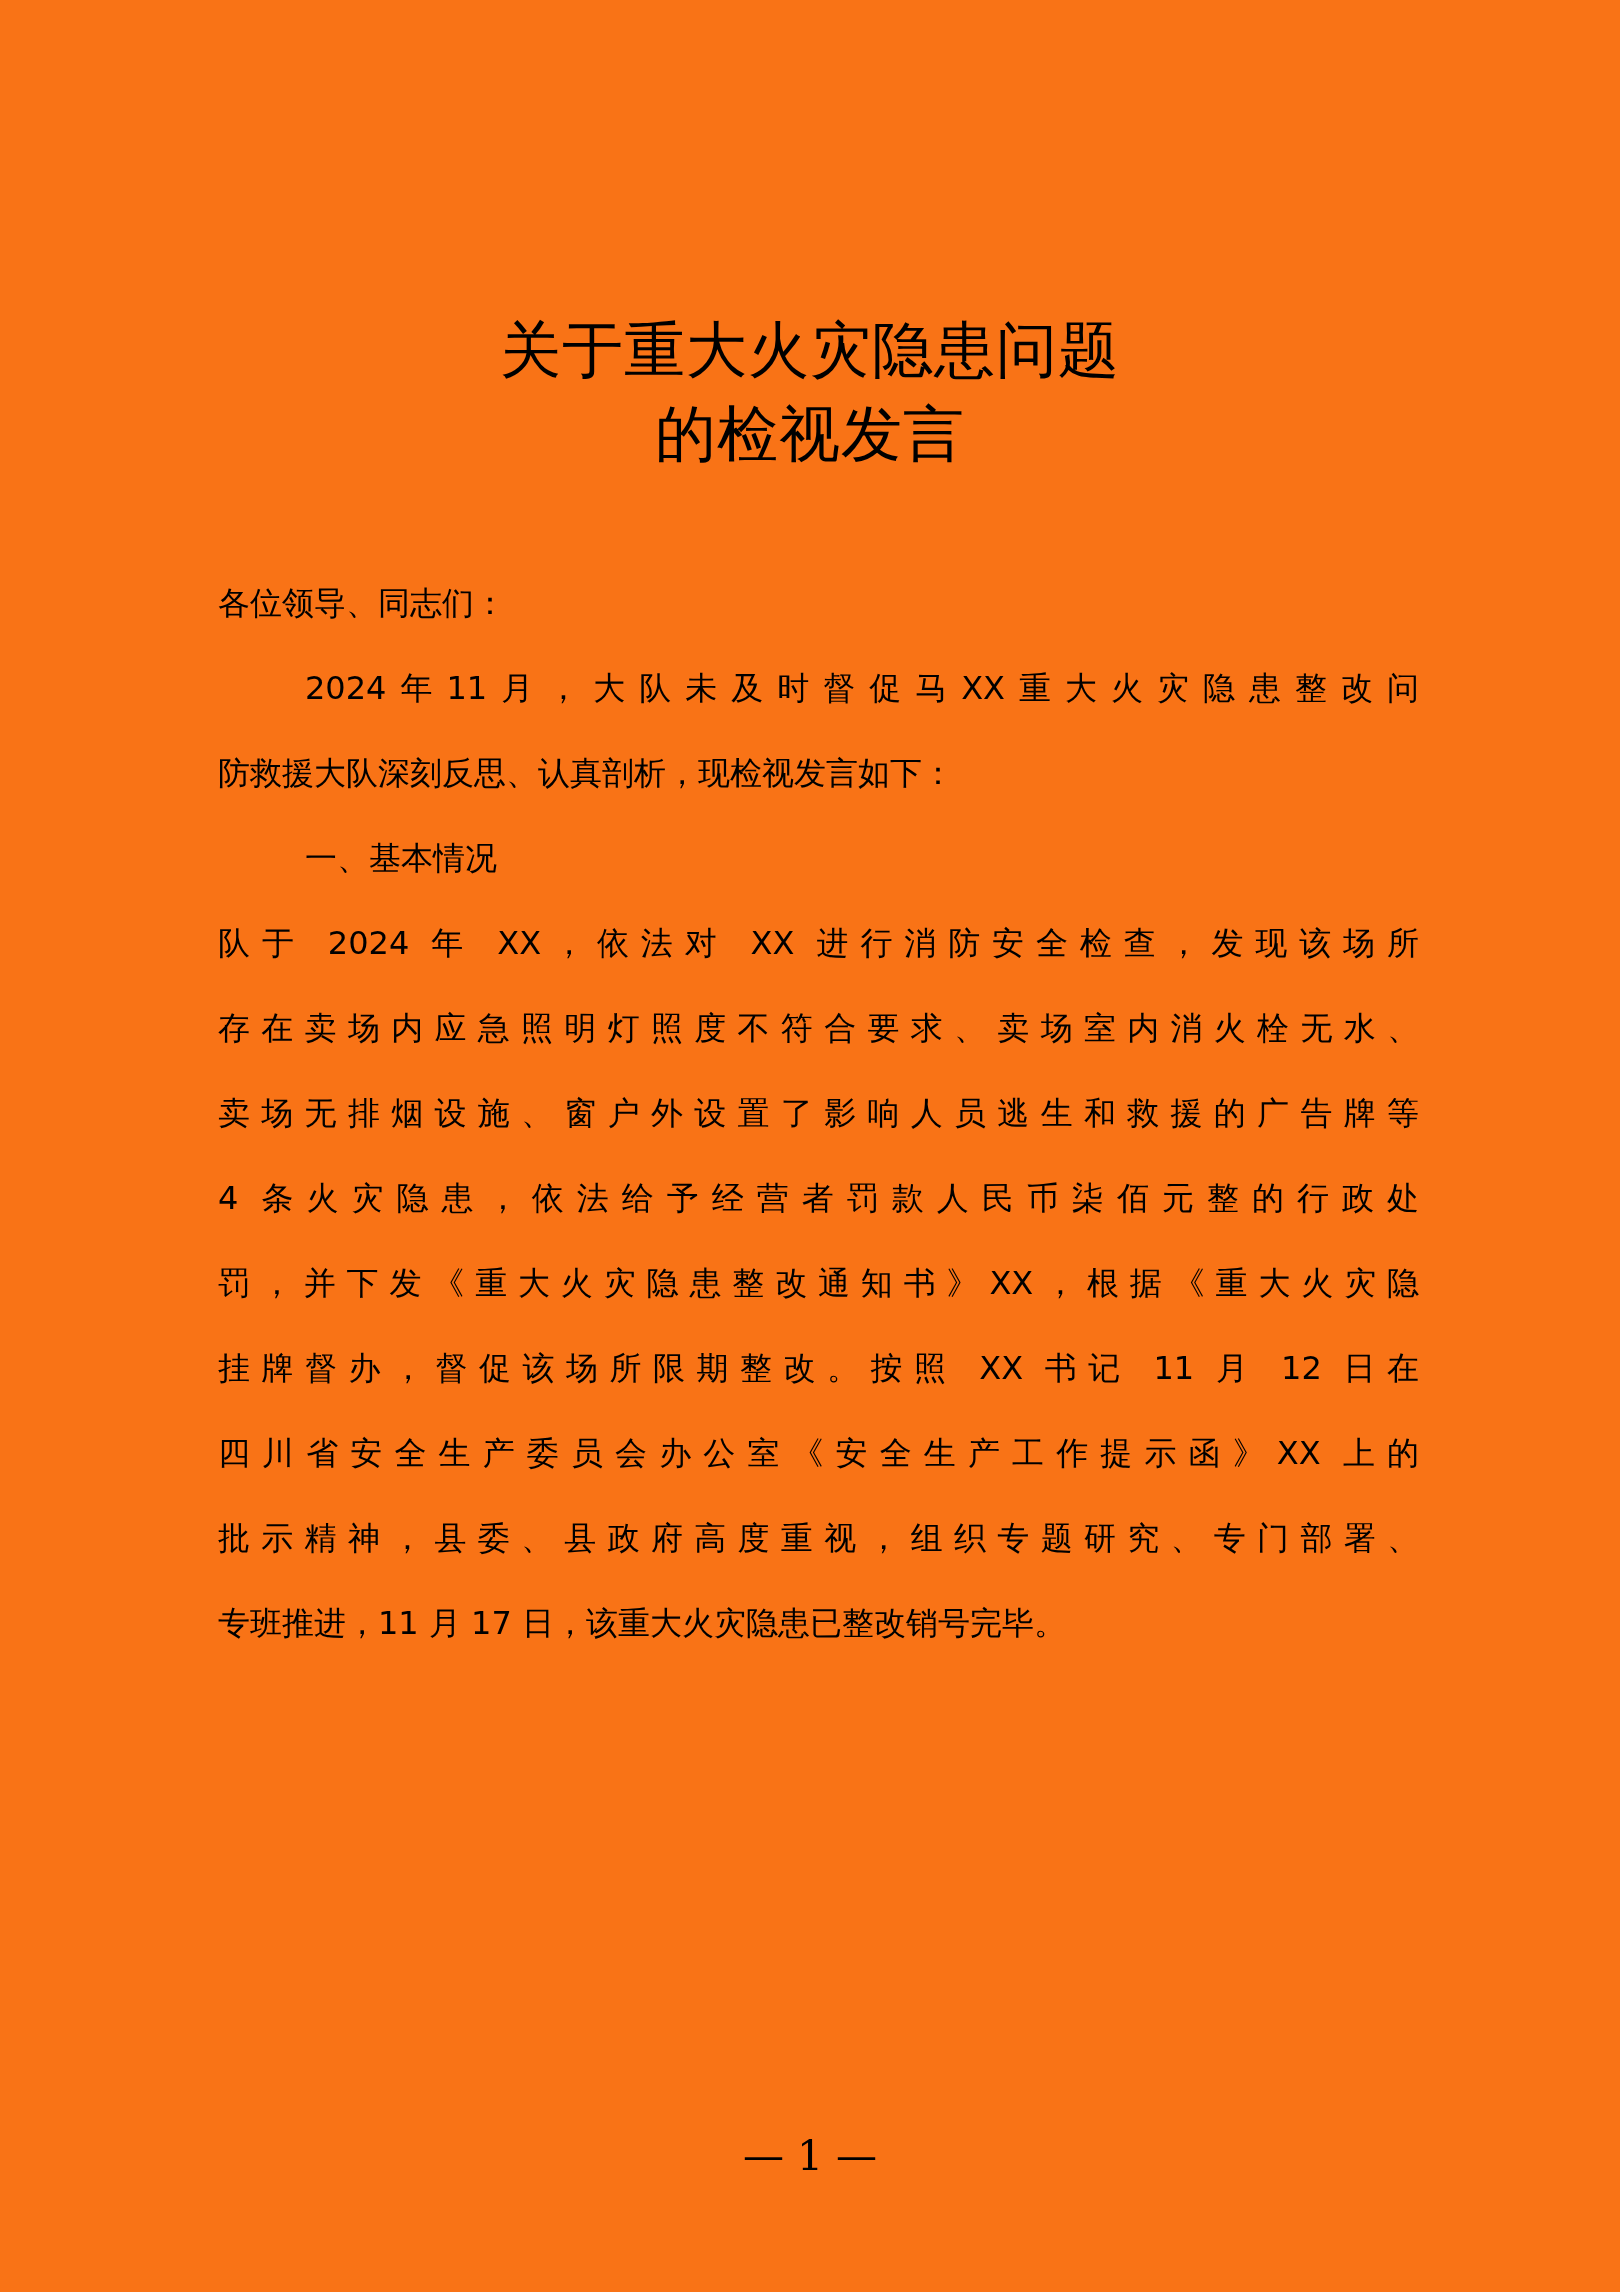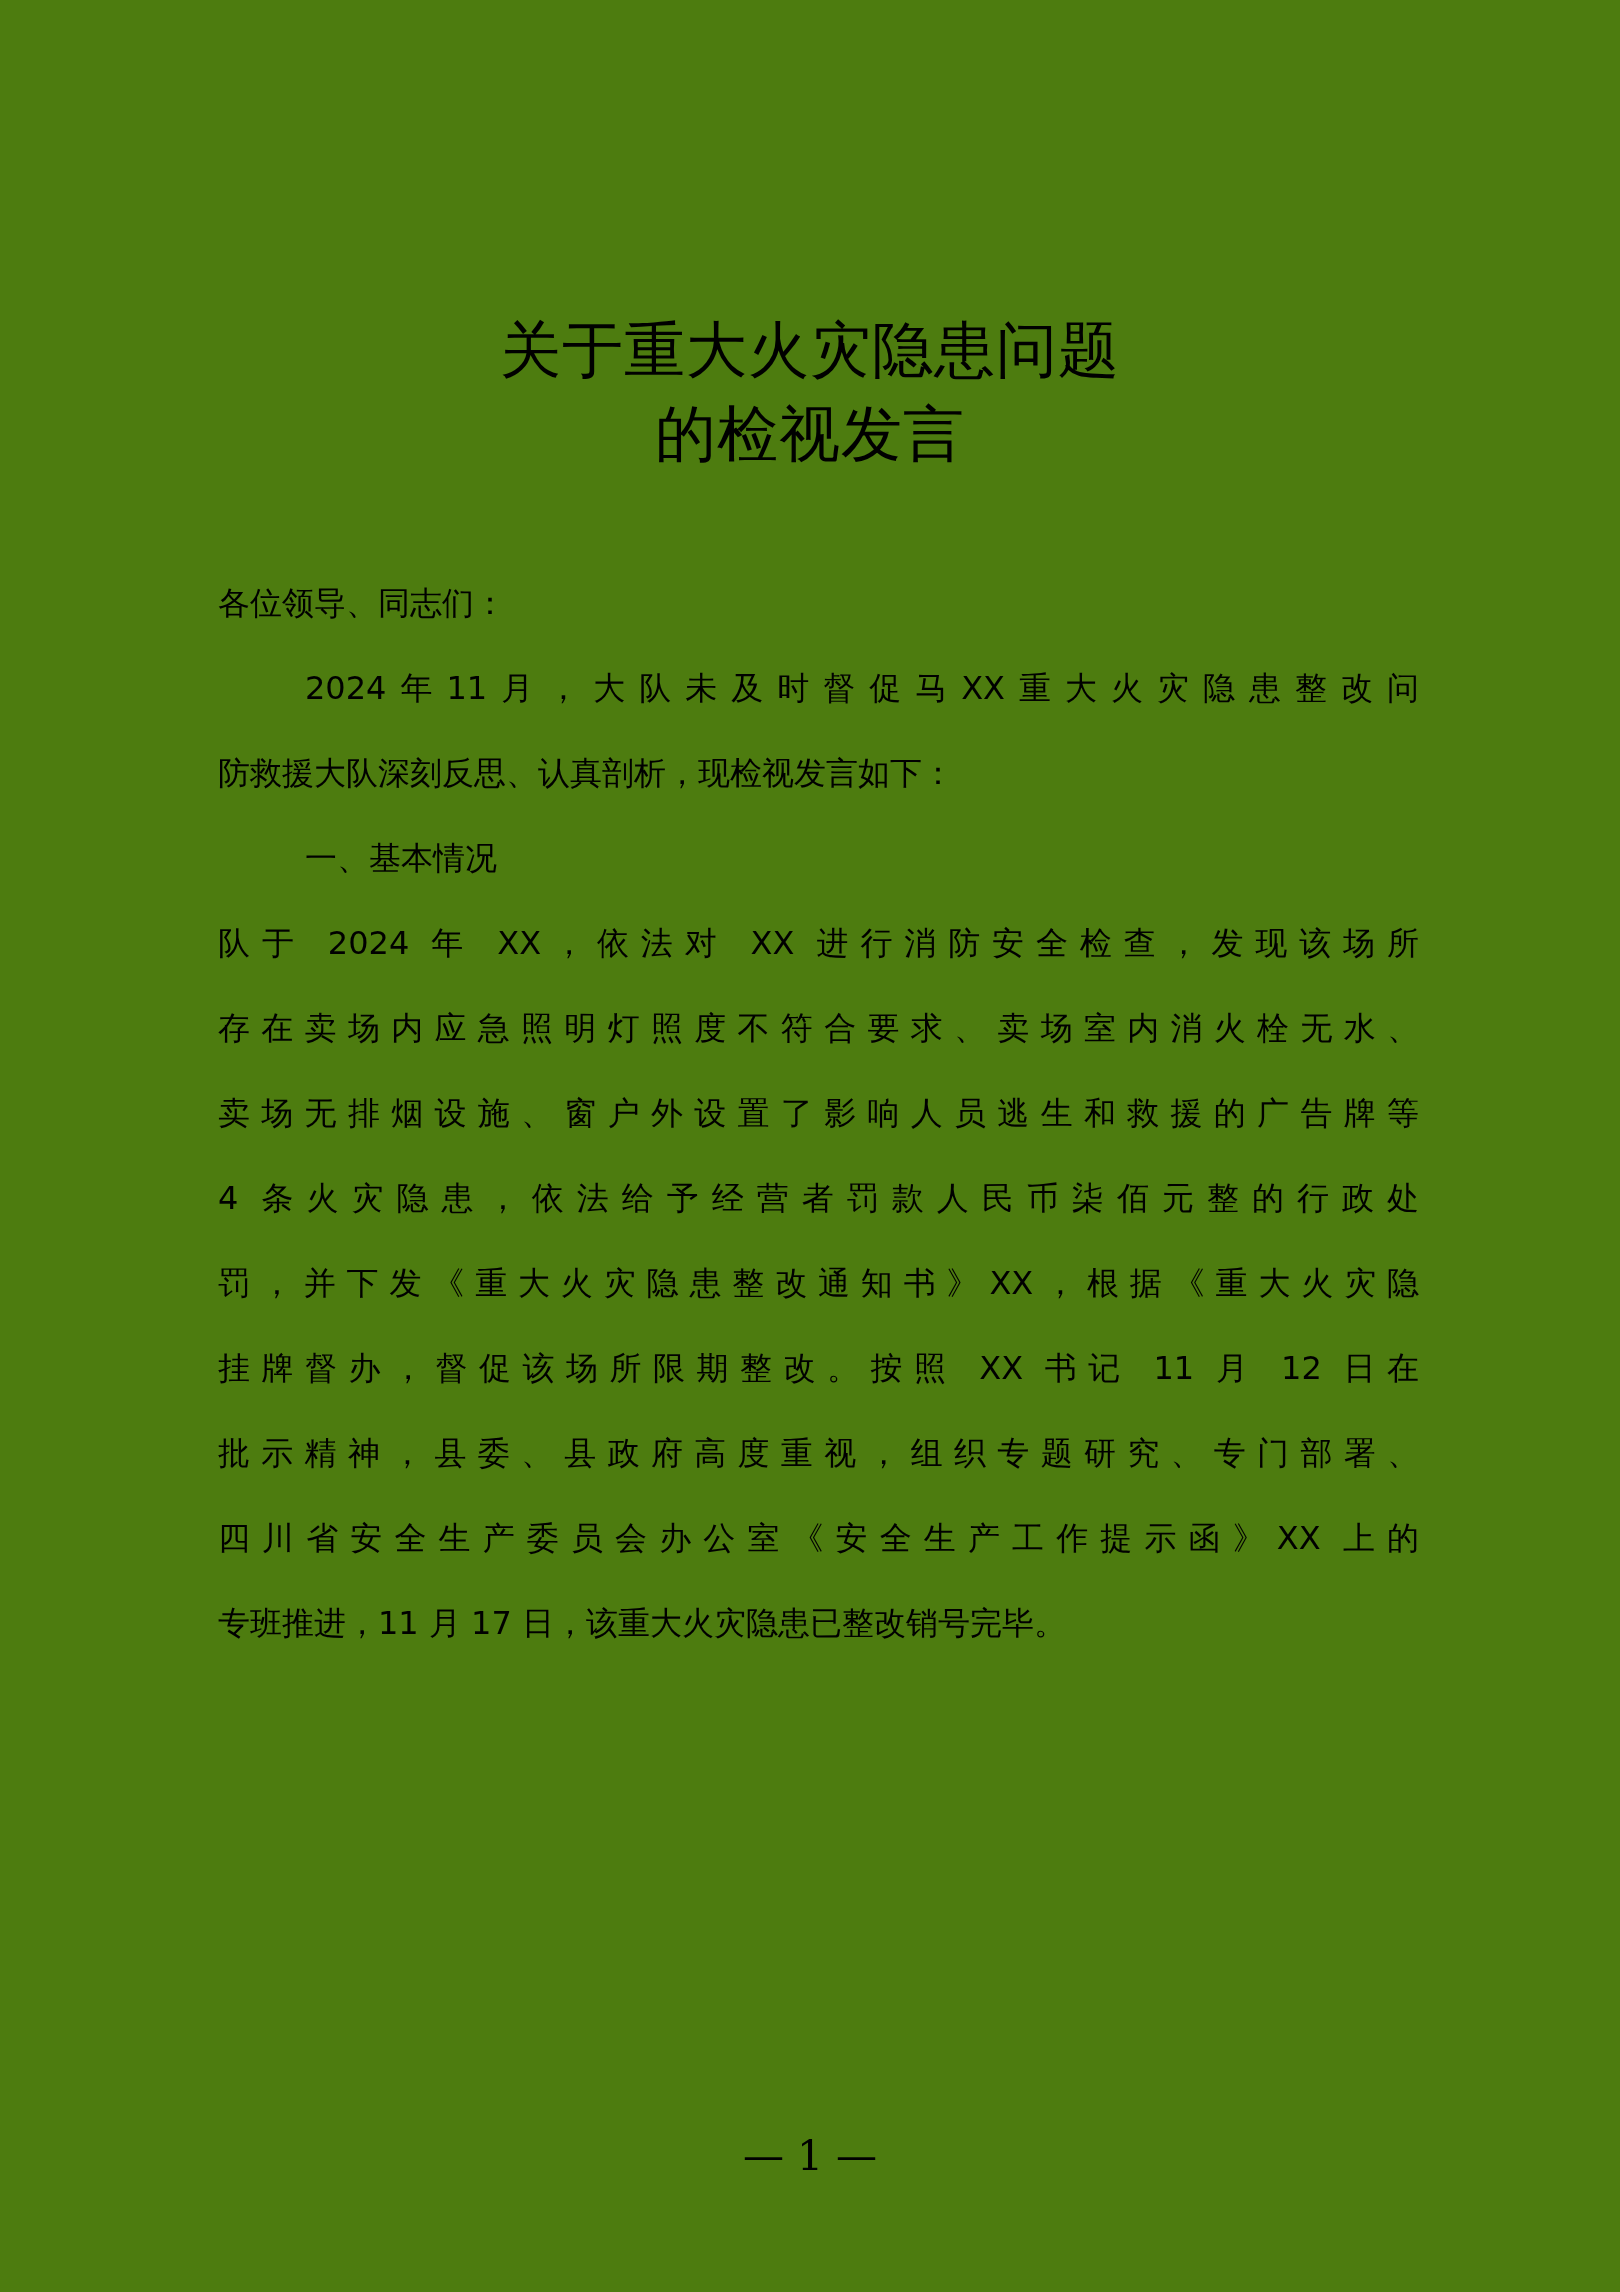--- a/index.html
+++ b/index.html
@@ -13,21 +13,21 @@
     position: relative;
     overflow: hidden;
     color: #000000;
     font-family: "DejaVu Sans", "Liberation Sans", sans-serif;
   }
   .page {
     position: absolute;
     left: 0; top: 0;
     width: 1620px;
     height: 2293px;
-    background: #4d7c0f;
+    background: #f97316;
   }
   .title {
     position: absolute;
     left: 0;
     top: 308px;
     width: 1620px;
     text-align: center;
     font-size: 61px;
     line-height: 84px;
     letter-spacing: 1px;
@@ -87,22 +87,22 @@
     <span class="line short">防救援大队深刻反思、认真剖析，现检视发言如下：</span>
 
     <span class="line indent short">一、基本情况</span>
 
     <span class="line">队于 2024 年 XX，依法对 XX 进行消防安全检查，发现该场所</span>
     <span class="line">存在卖场内应急照明灯照度不符合要求、卖场室内消火栓无水、</span>
     <span class="line">卖场无排烟设施、窗户外设置了影响人员逃生和救援的广告牌等</span>
     <span class="line">4 条火灾隐患，依法给予经营者罚款人民币柒佰元整的行政处</span>
     <span class="line">罚，并下发《重大火灾隐患整改通知书》XX，根据《重大火灾隐</span>
     <span class="line">挂牌督办，督促该场所限期整改。按照 XX 书记 11 月 12 日在</span>
+    <span class="line">四川省安全生产委员会办公室《安全生产工作提示函》XX 上的</span>
     <span class="line">批示精神，县委、县政府高度重视，组织专题研究、专门部署、</span>
-    <span class="line">四川省安全生产委员会办公室《安全生产工作提示函》XX 上的</span>
     <span class="line short">专班推进，11 月 17 日，该重大火灾隐患已整改销号完毕。</span>
 
   </div>
 
   <div class="footer">— 1 —</div>
 
 </div>
 
 
 </body></html>

